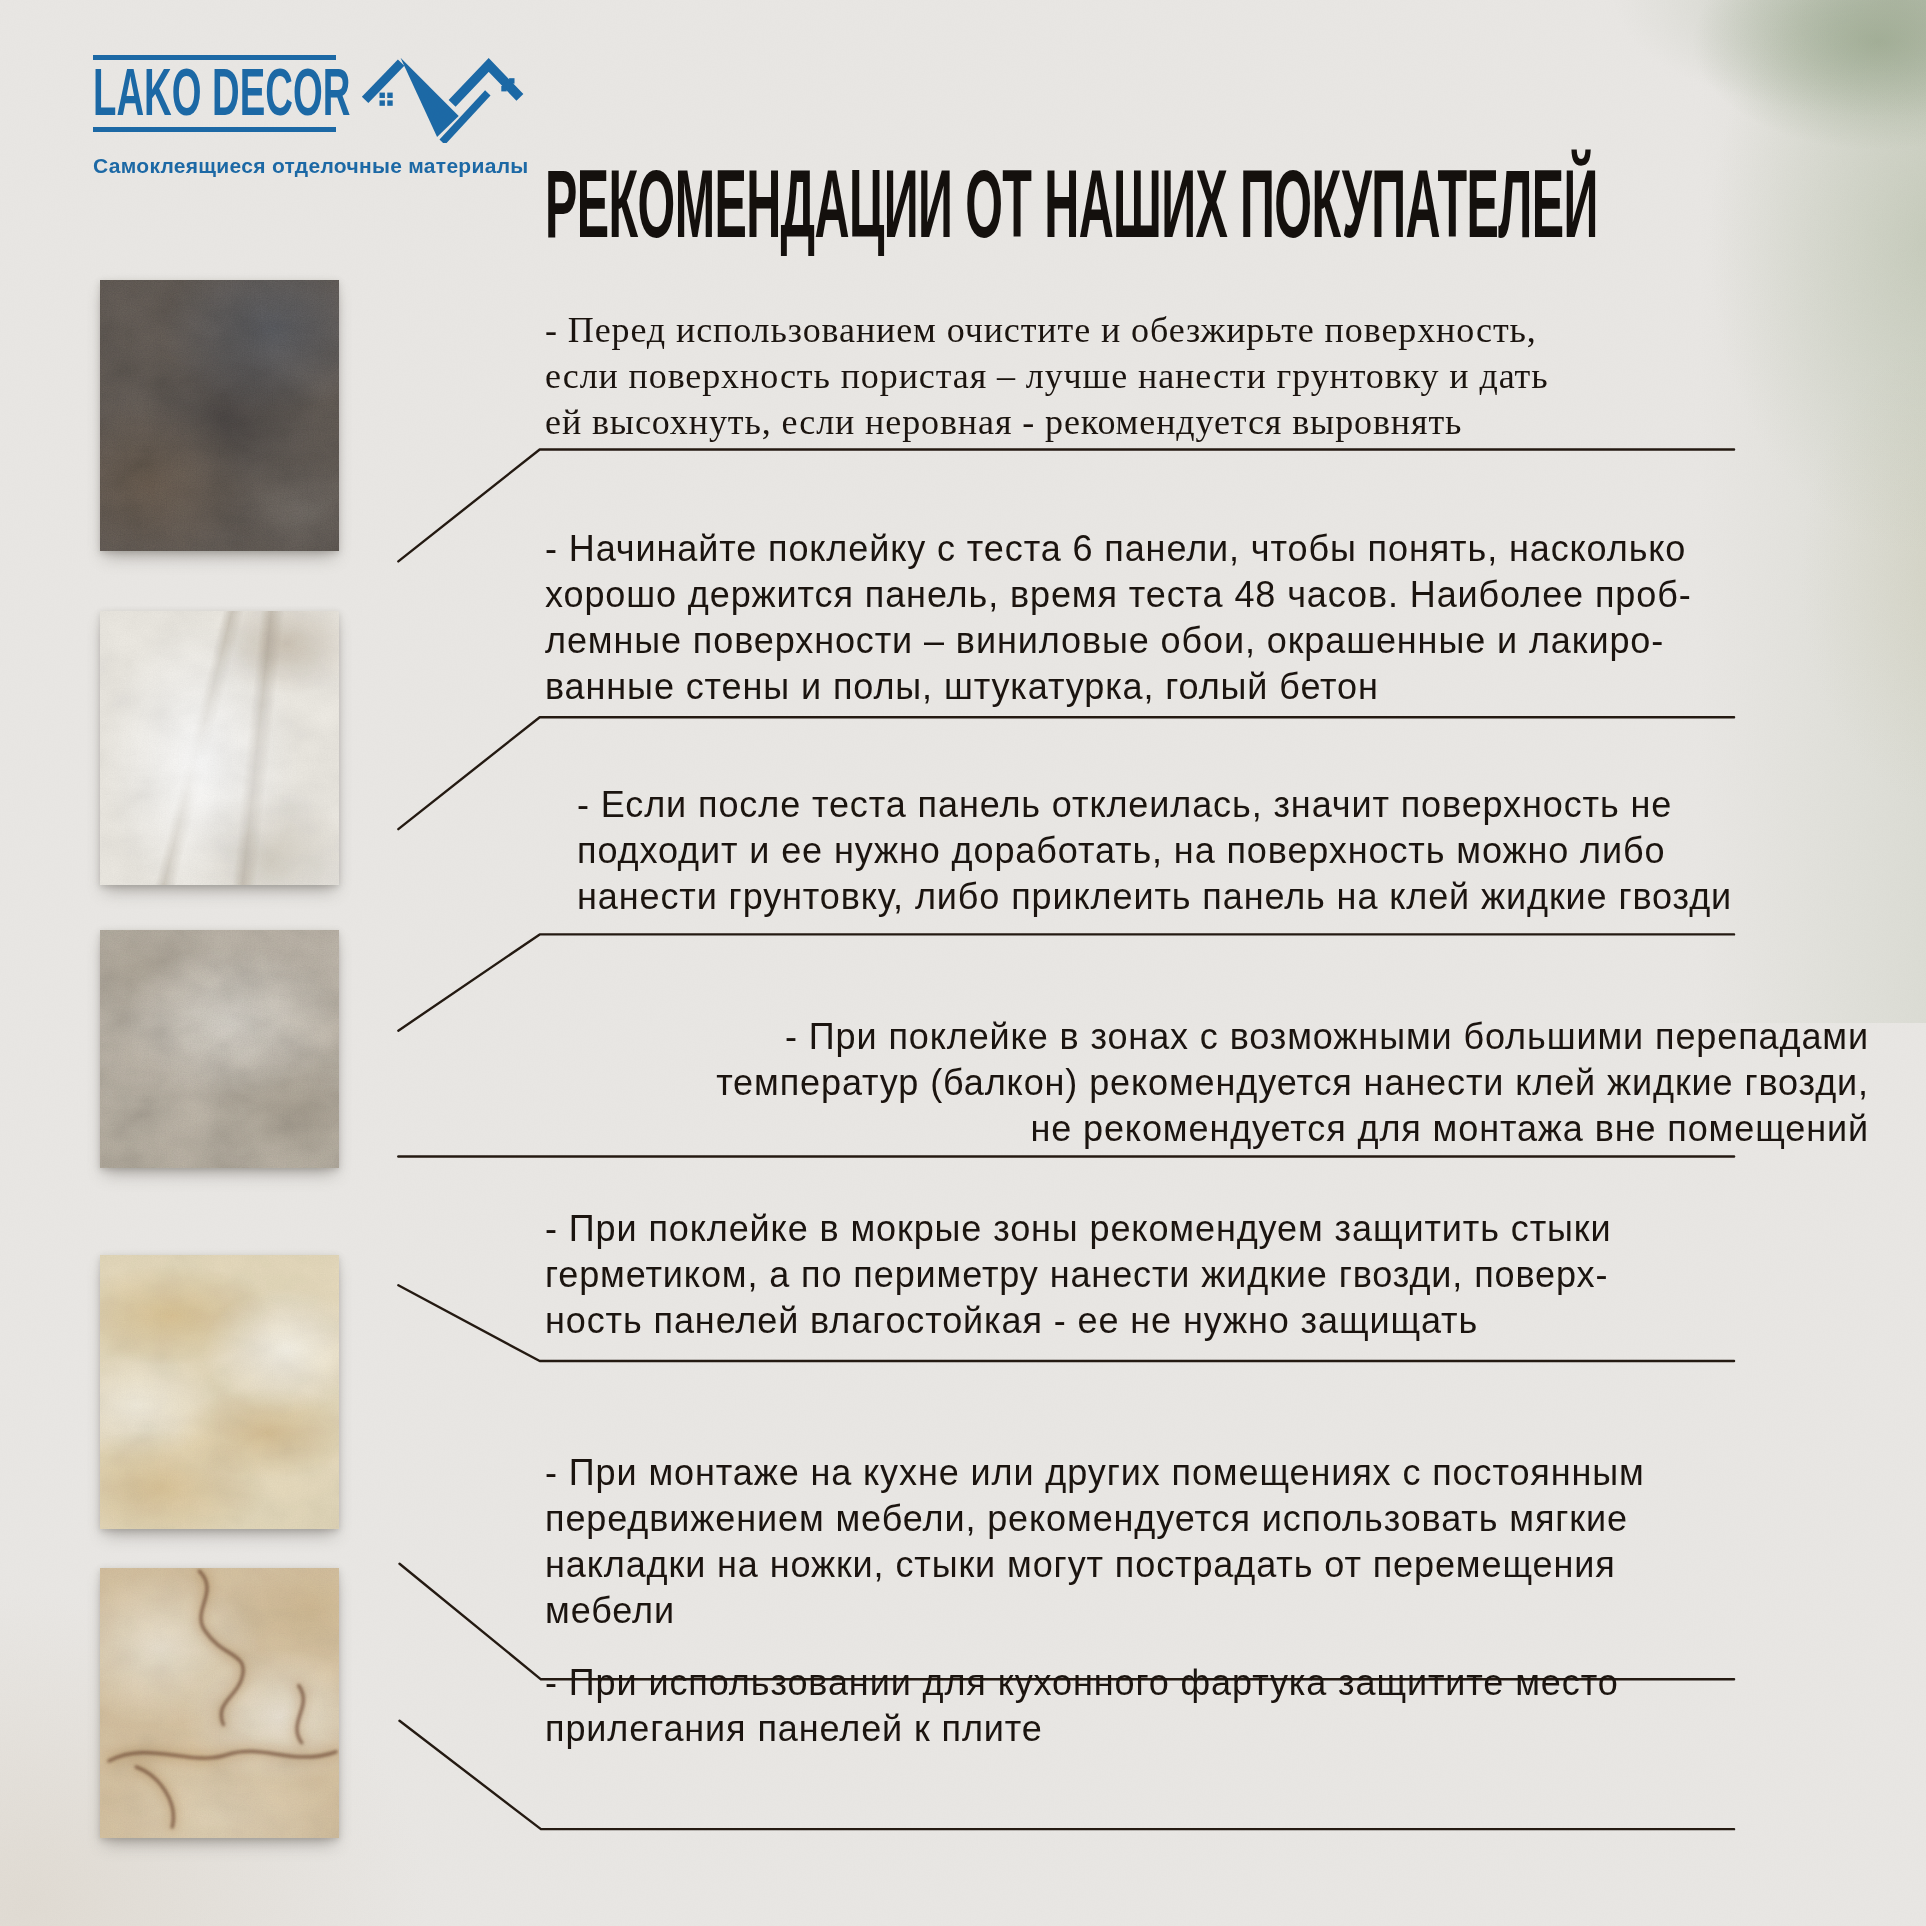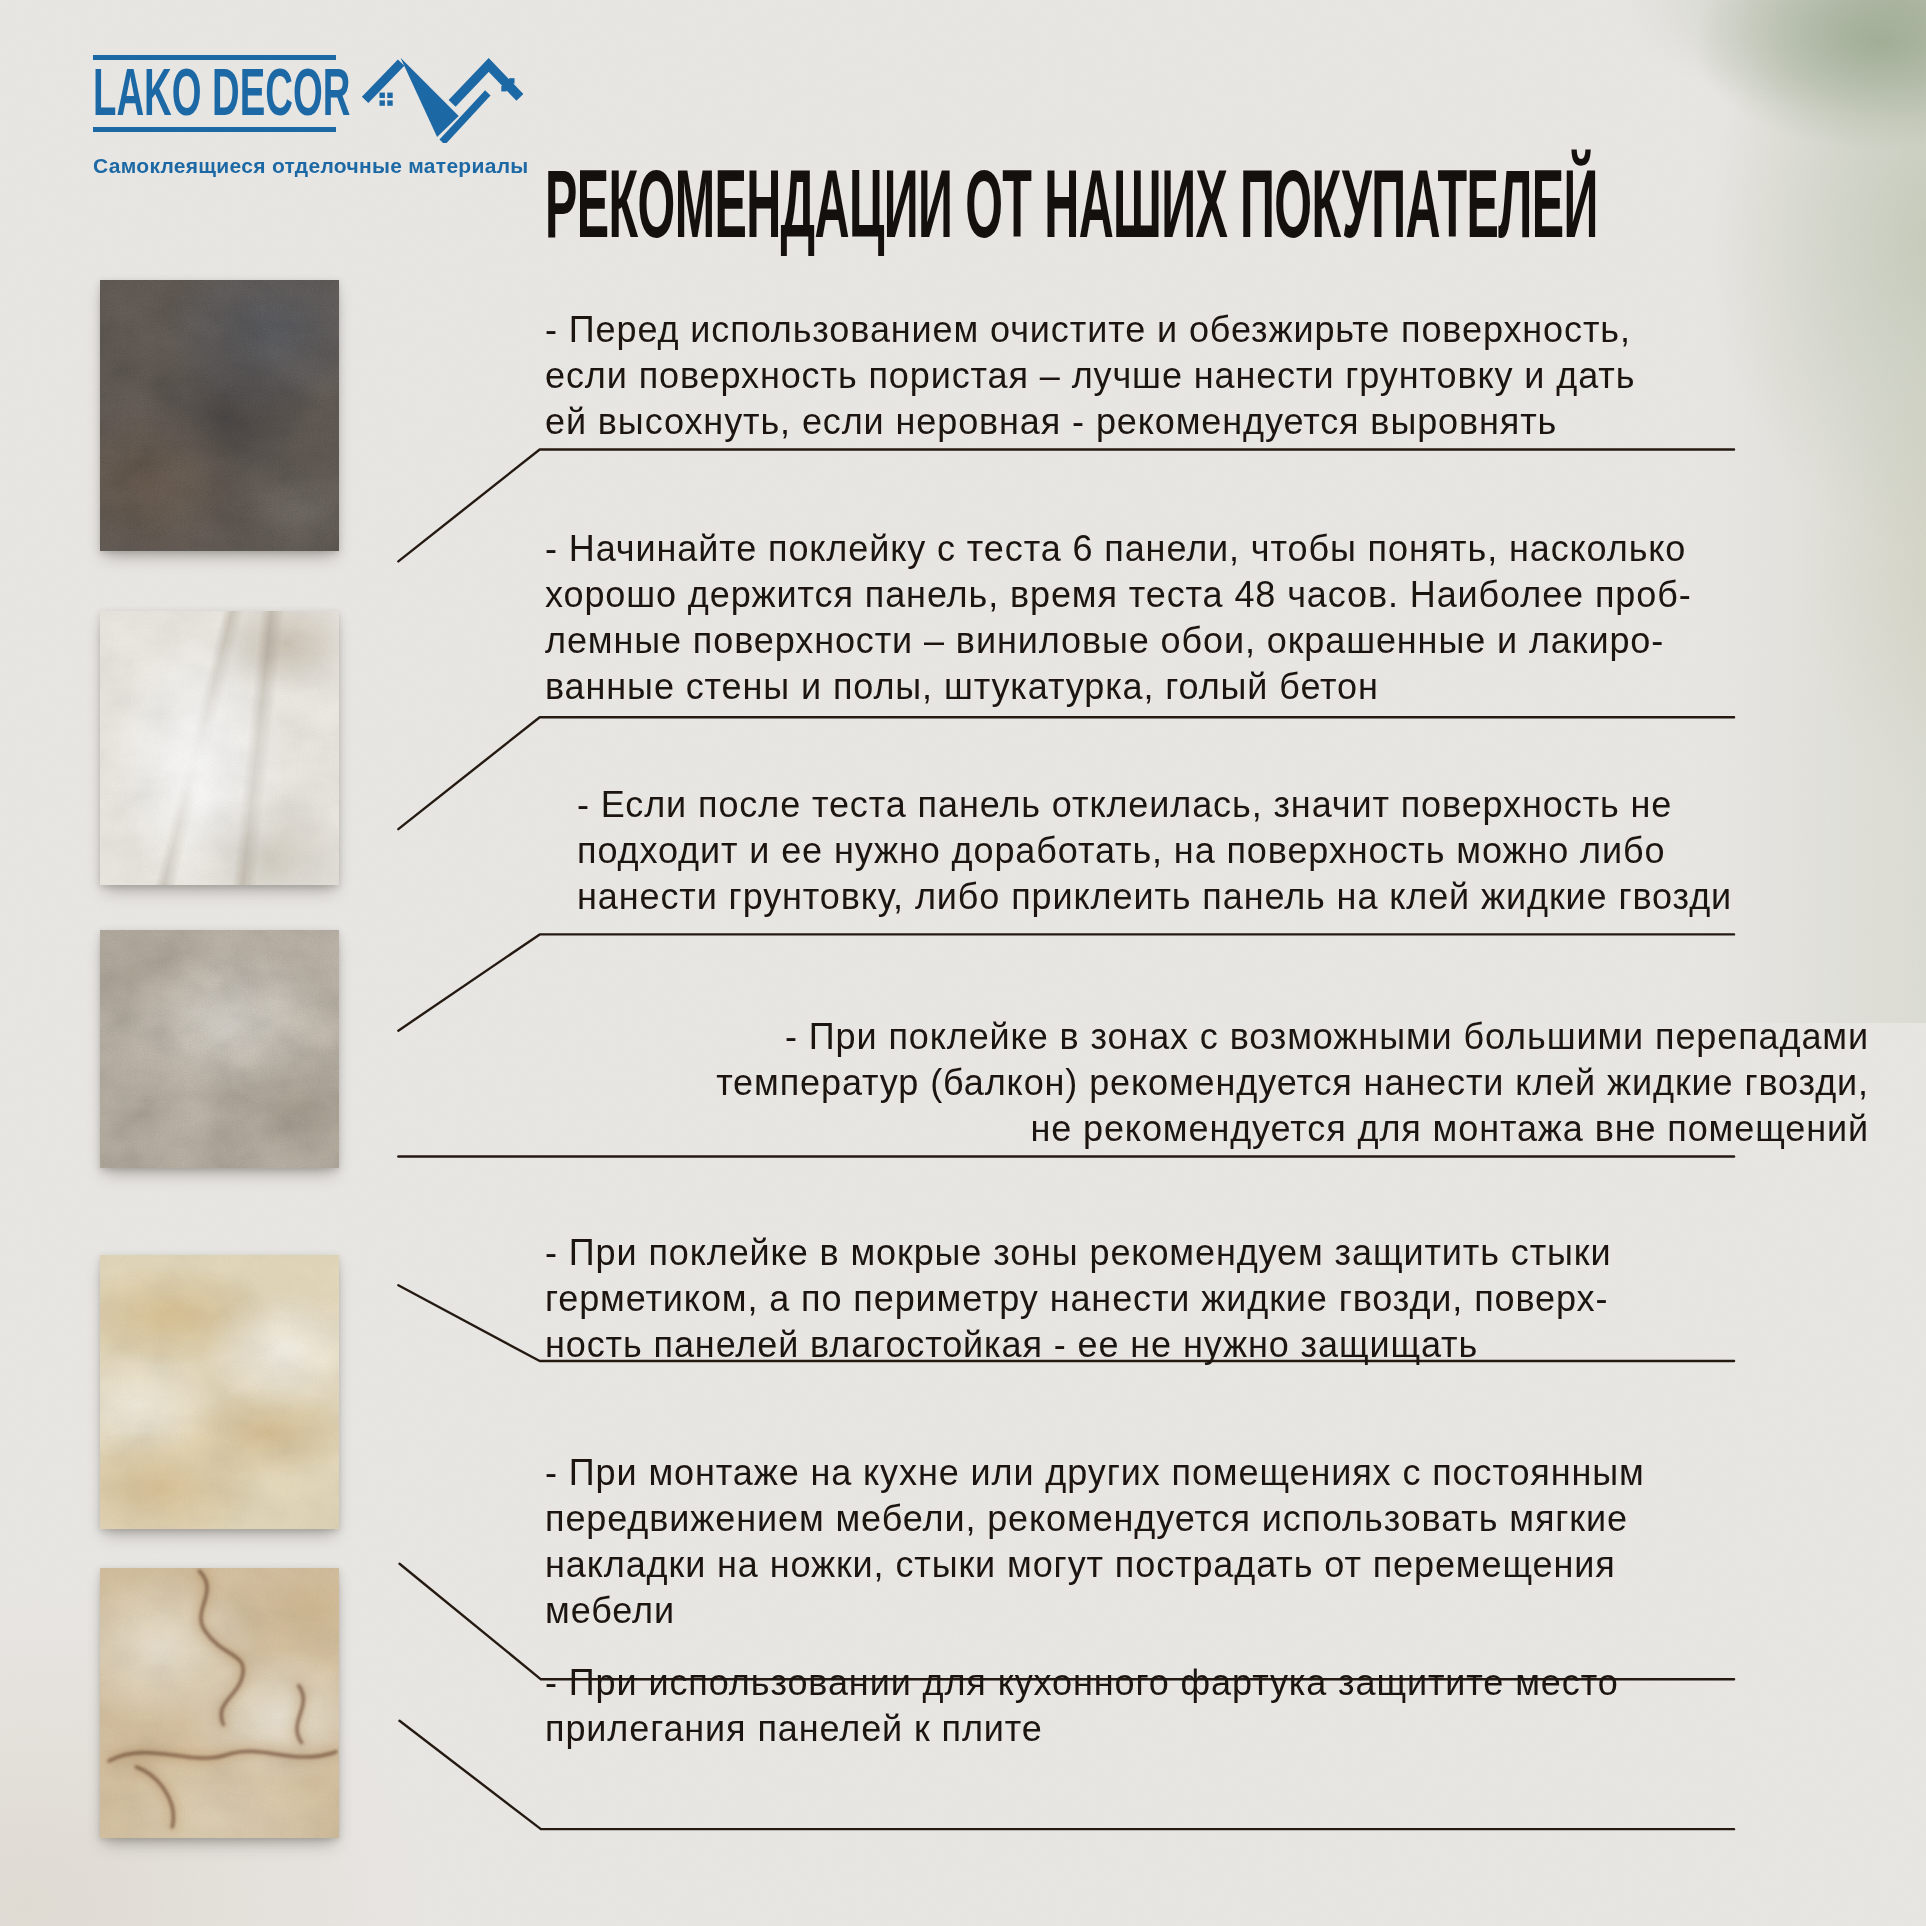--- a/index.html
+++ b/index.html
@@ -96,22 +96,22 @@
   .s2 .blotch{opacity:.22}.s2 .grain{opacity:.15}
   .s3 .blotch{opacity:.50}.s3 .grain{opacity:.32}
   .s4 .blotch{opacity:.25}.s4 .grain{opacity:.15}
   .s5 .blotch{opacity:.25}.s5 .grain{opacity:.18}
   
   .tip{
     position:absolute;left:545px;width:1324px;
     font-size:36px;line-height:46px;letter-spacing:0.9px;
     color:#1b140f;white-space:pre-line;
   }
-  .t1{top:271px;} .t2{top:490px;} .t3{top:746px;margin-left:32px;} .t4{top:978px;}
-  .t5{top:1194px;} .t6{top:1414px;} .t7{top:1624px;}
+  .t1{top:271px;font-family:Liberation Serif, serif;} .t2{top:490px;} .t3{top:746px;margin-left:32px;} .t4{top:978px;}
+  .t5{top:1170px;} .t6{top:1414px;} .t7{top:1624px;}
   
   .dividers{position:absolute;inset:0;pointer-events:none;}
   .dv{fill:none;stroke:#241a12;stroke-width:4;stroke-linecap:round;stroke-linejoin:round;}
 </style>
 </head>
 <body style="background: rgb(233, 231, 228);">
 
 <svg width="0" height="0" style="position:absolute" aria-hidden="true">
   <defs>
     <filter id="grainF" x="0" y="0" width="100%" height="100%">

